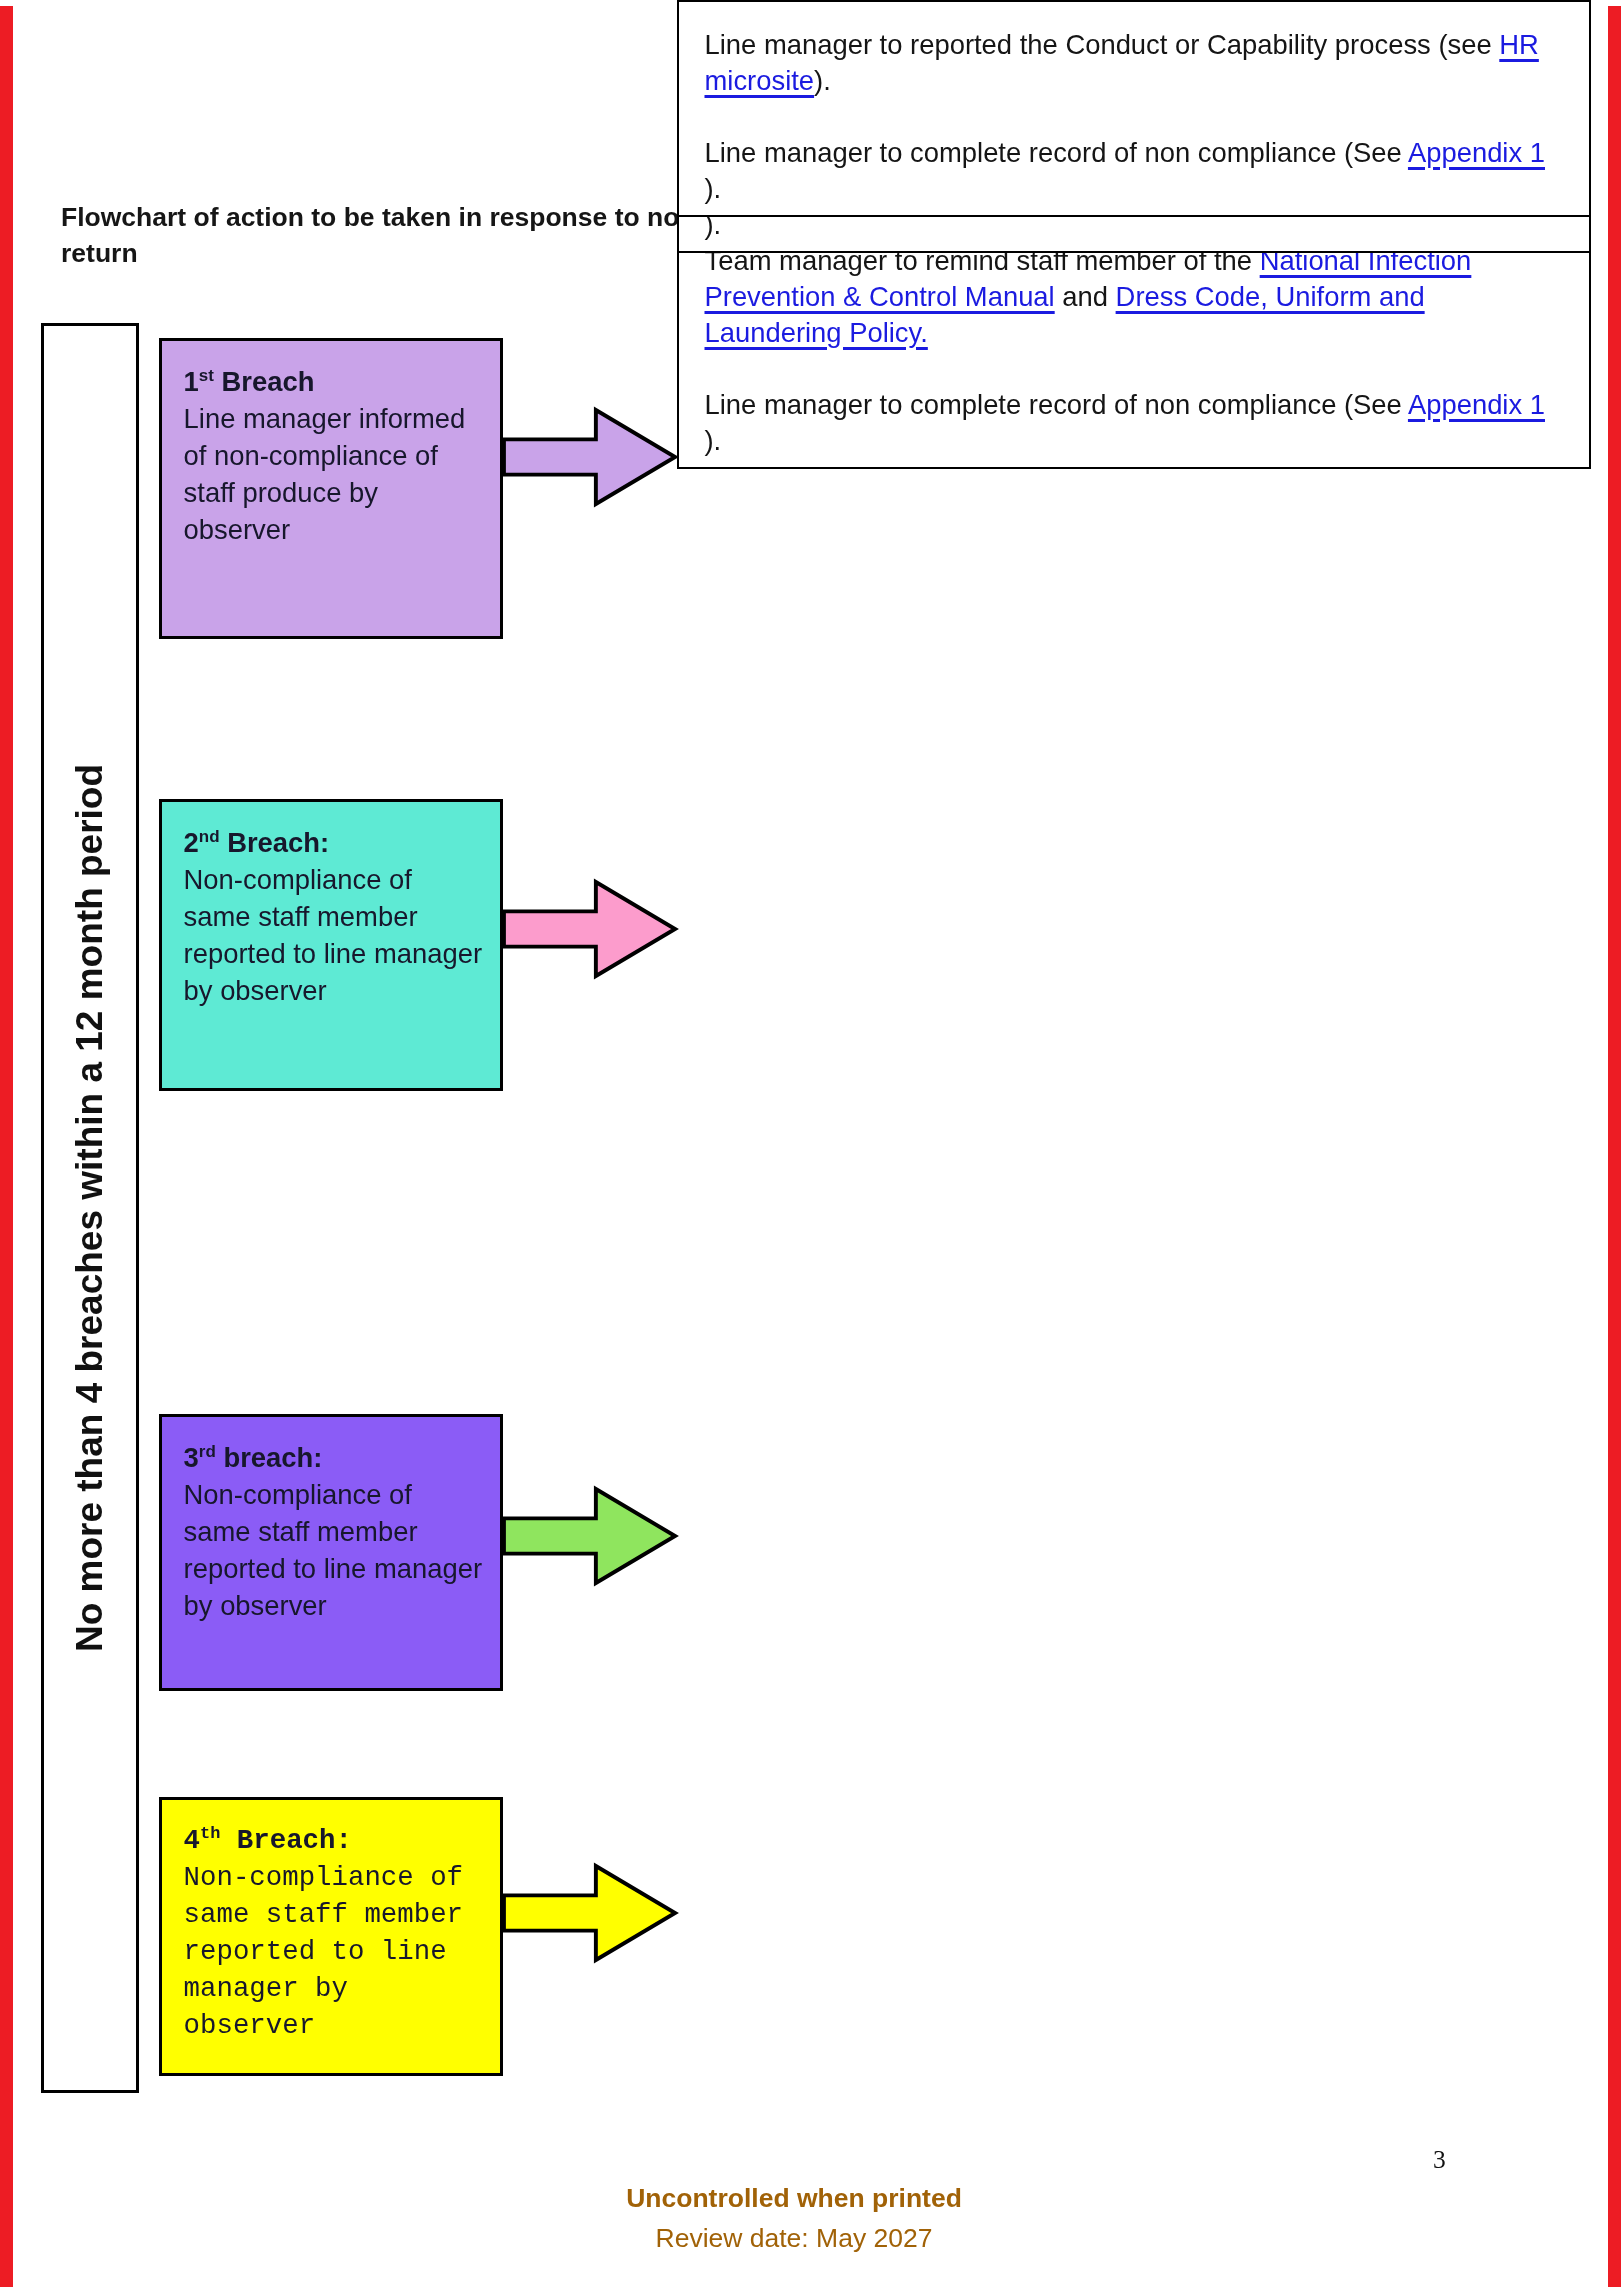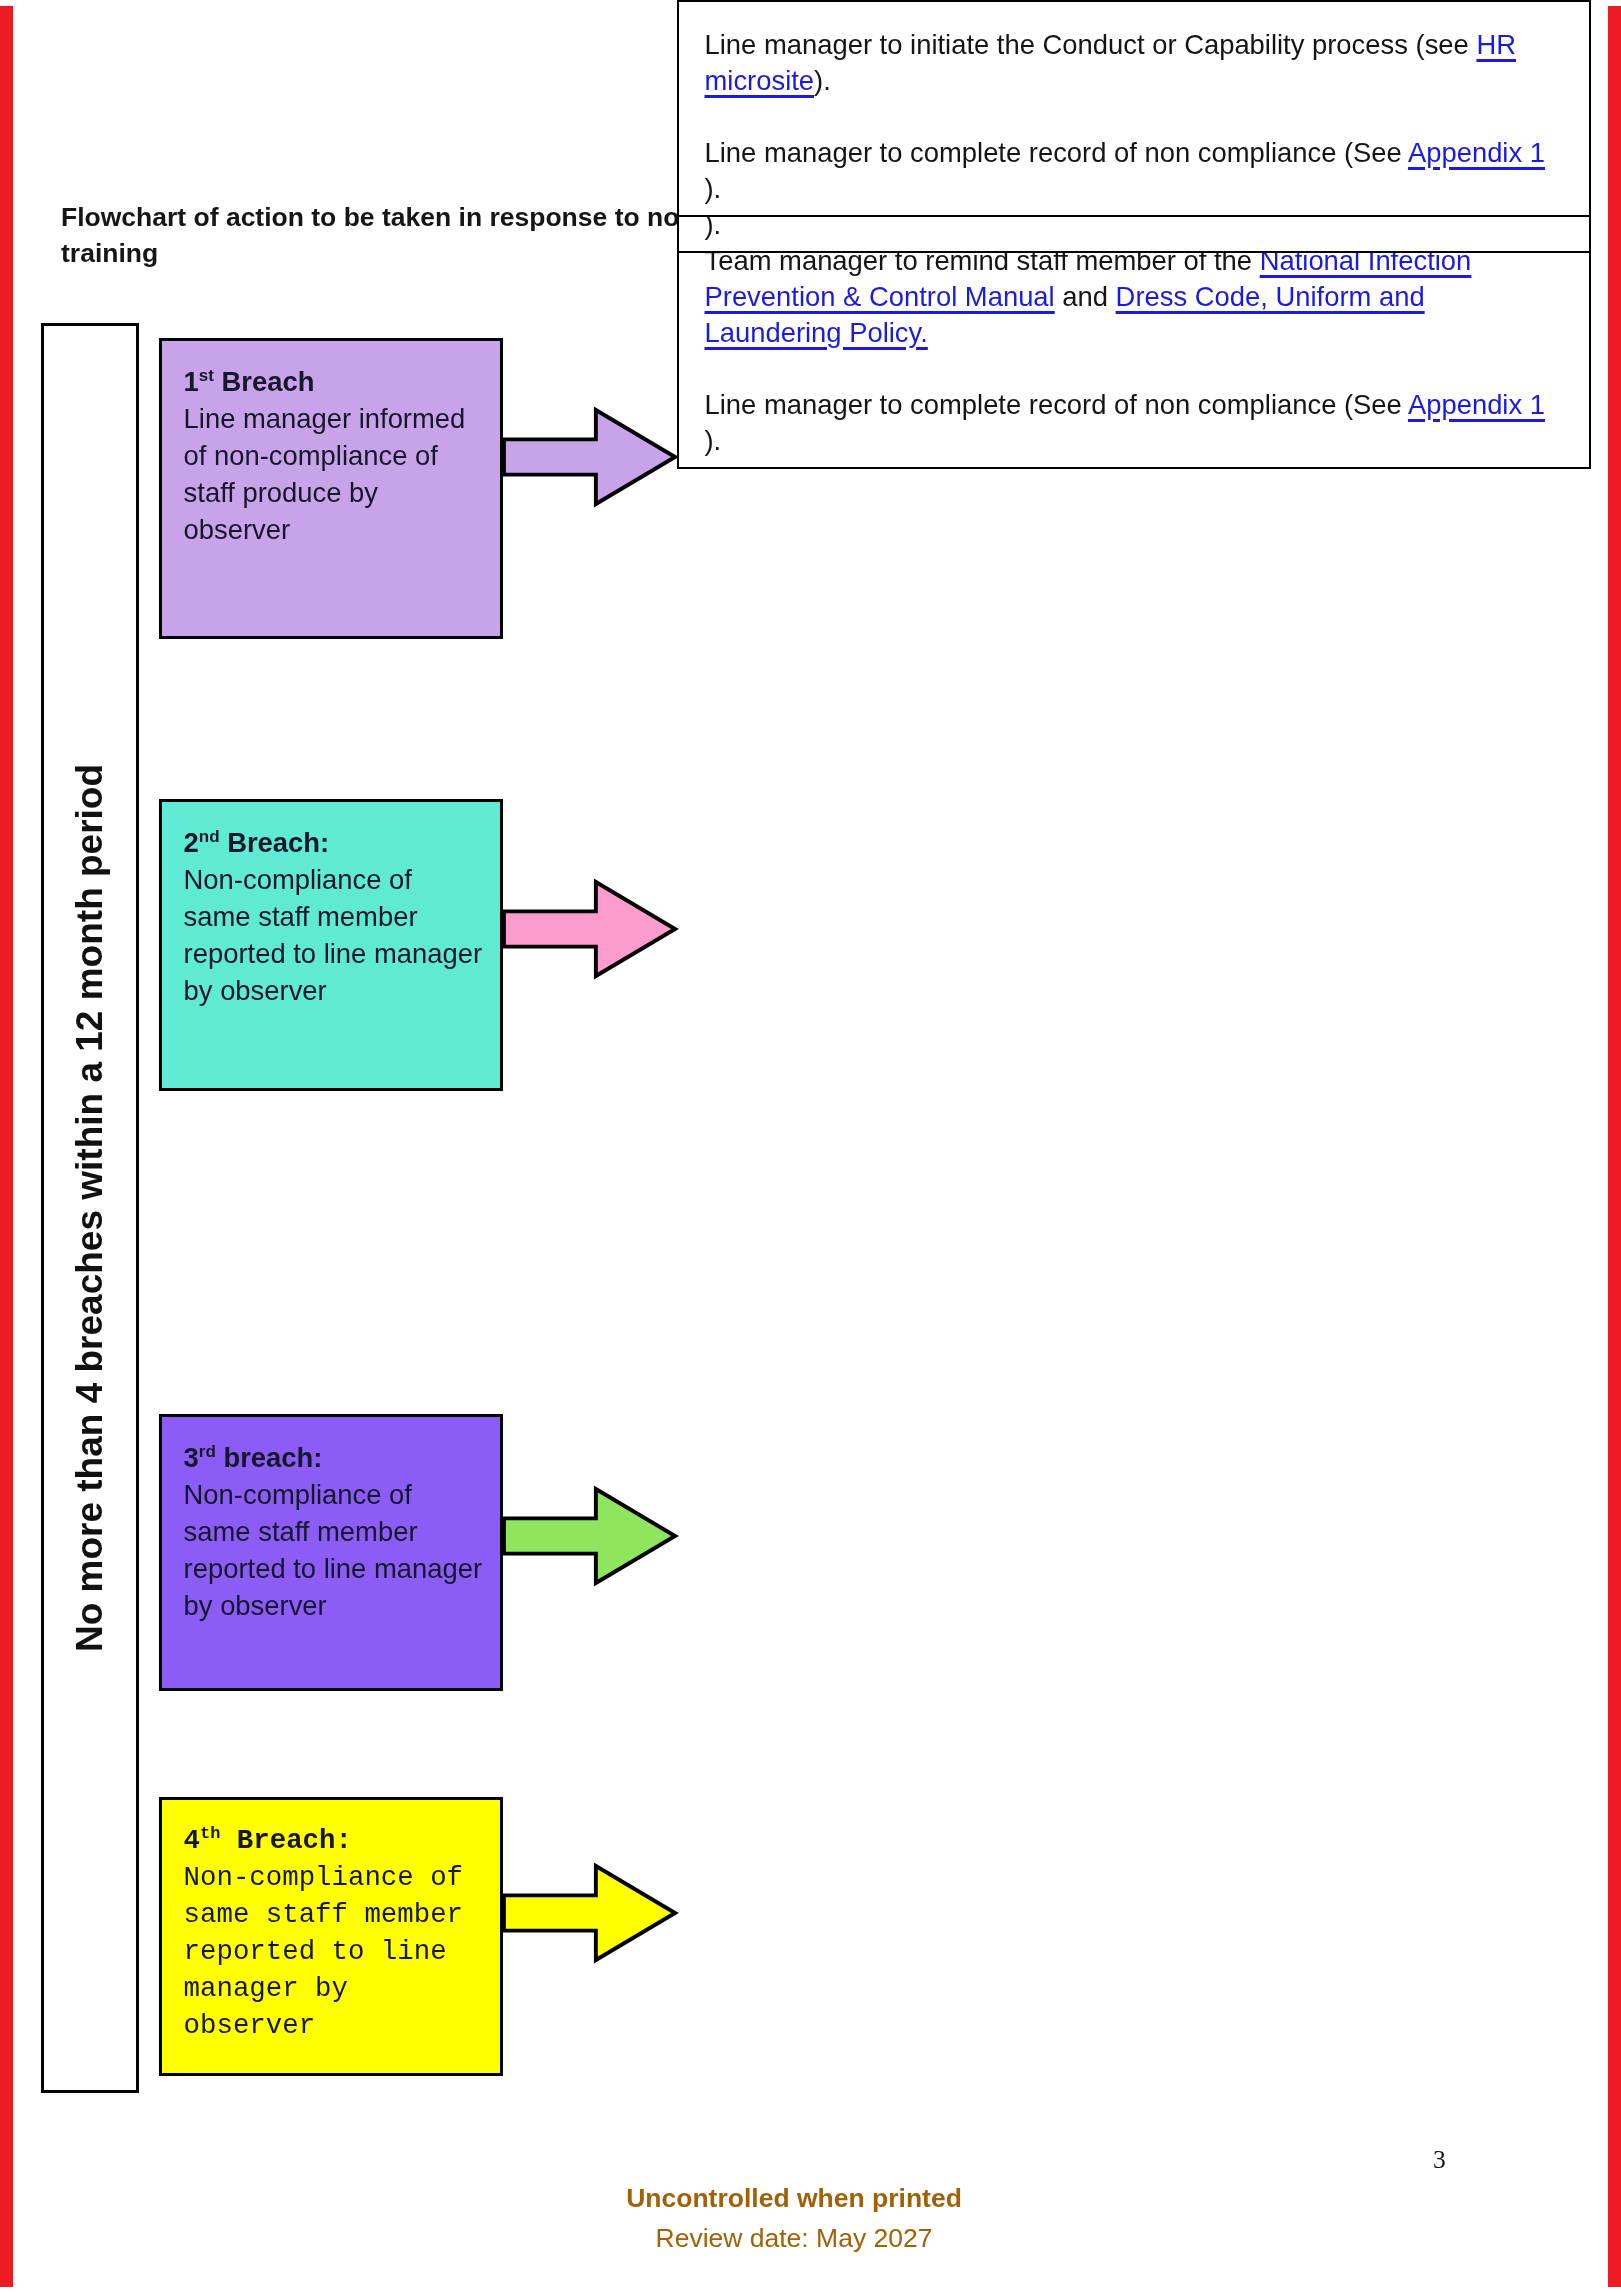--- a/index.html
+++ b/index.html
@@ -60,21 +60,21 @@
     <div class="logo-nhs">NHS</div>
     <svg class="logo-swoosh" viewBox="0 0 200 56">
       <path d="M5,3 C34,35 68,47 100,45 C70,55 26,39 0,13 Z" fill="#00A9CE"></path>
       <path d="M195,3 C166,35 132,47 100,45 C130,55 174,39 200,13 Z" fill="#00A9CE"></path>
     </svg>
     <div class="logo-org">Borders</div>
   </div>
 
   <div class="title">
     <div>Flowchart of action to be taken in response to non compliance with hand</div>
-    <div>training</div>
+    <div>return</div>
   </div>
 
   <div class="side-box">
     <div class="side-label">No more than 4 breaches within a 12 month period</div>
   </div>
 
   <div class="breach-box row1" style="background-color: rgb(201, 163, 233);">
     <div class="box-heading">
         <p><span>1</span><sup>st</sup><span> Breach</span></p>
       </div>
@@ -129,21 +129,21 @@
     <div class="box-heading">
         <p><span>4</span><sup>th</sup><span> Breach:</span></p>
       </div>
     <div class="box-body">Non-compliance of same staff member reported to line manager by observer</div>
   </div>
   <svg class="arrow row4" viewBox="0 0 182 104">
     <polygon points="3,34 97,34 97,4 178,52 97,100 97,70 3,70" fill="#FFFF00" stroke="#000" stroke-width="4"></polygon>
   </svg>
   <div class="detail-box row4">
     <div>
-        <p><span>Line manager to initiate the Conduct or Capability process (see </span><a class="doc-link">HR microsite</a><span>).</span></p>
+        <p><span>Line manager to reported the Conduct or Capability process (see </span><a class="doc-link">HR microsite</a><span>).</span></p>
         <p><span>Line manager to complete record of non compliance (See </span><a class="doc-link">Appendix 1</a><span> ).</span></p>
       </div>
   </div>
 
   <div class="footer">
     <div class="footer-bold">Uncontrolled when printed</div>
     <div>Review date: May 2027</div>
   </div>
   <div class="page-num">3</div>
 

